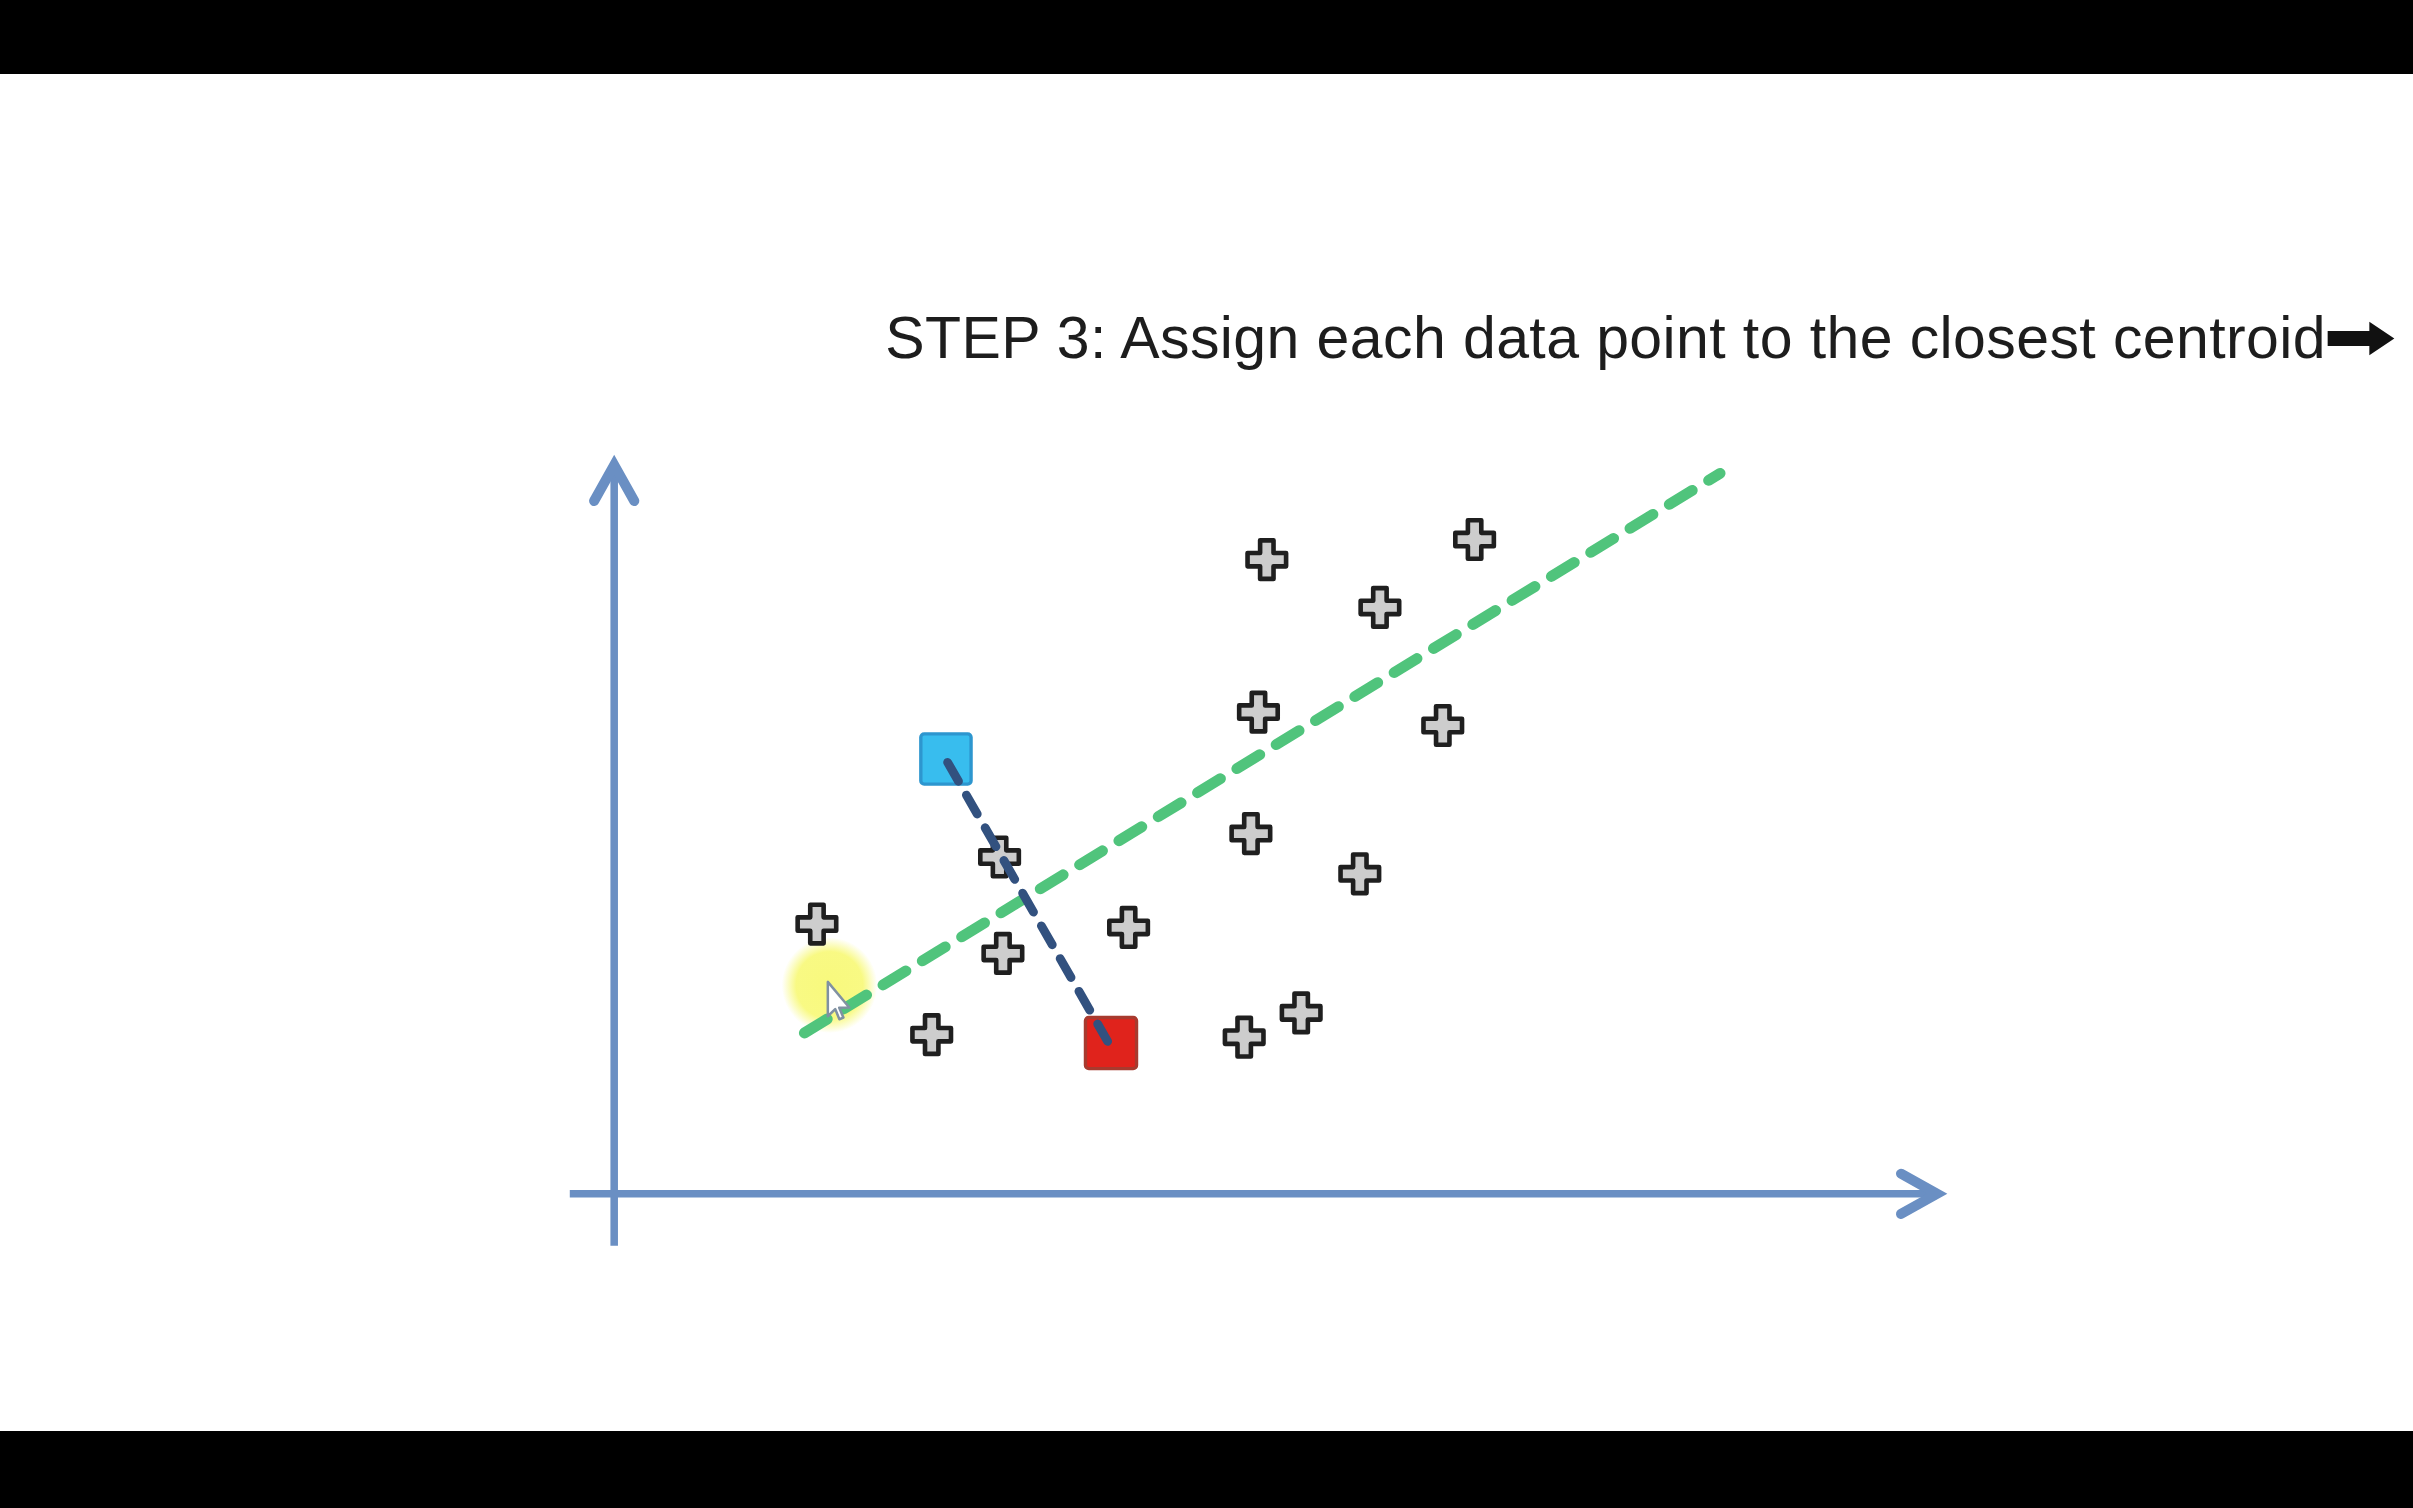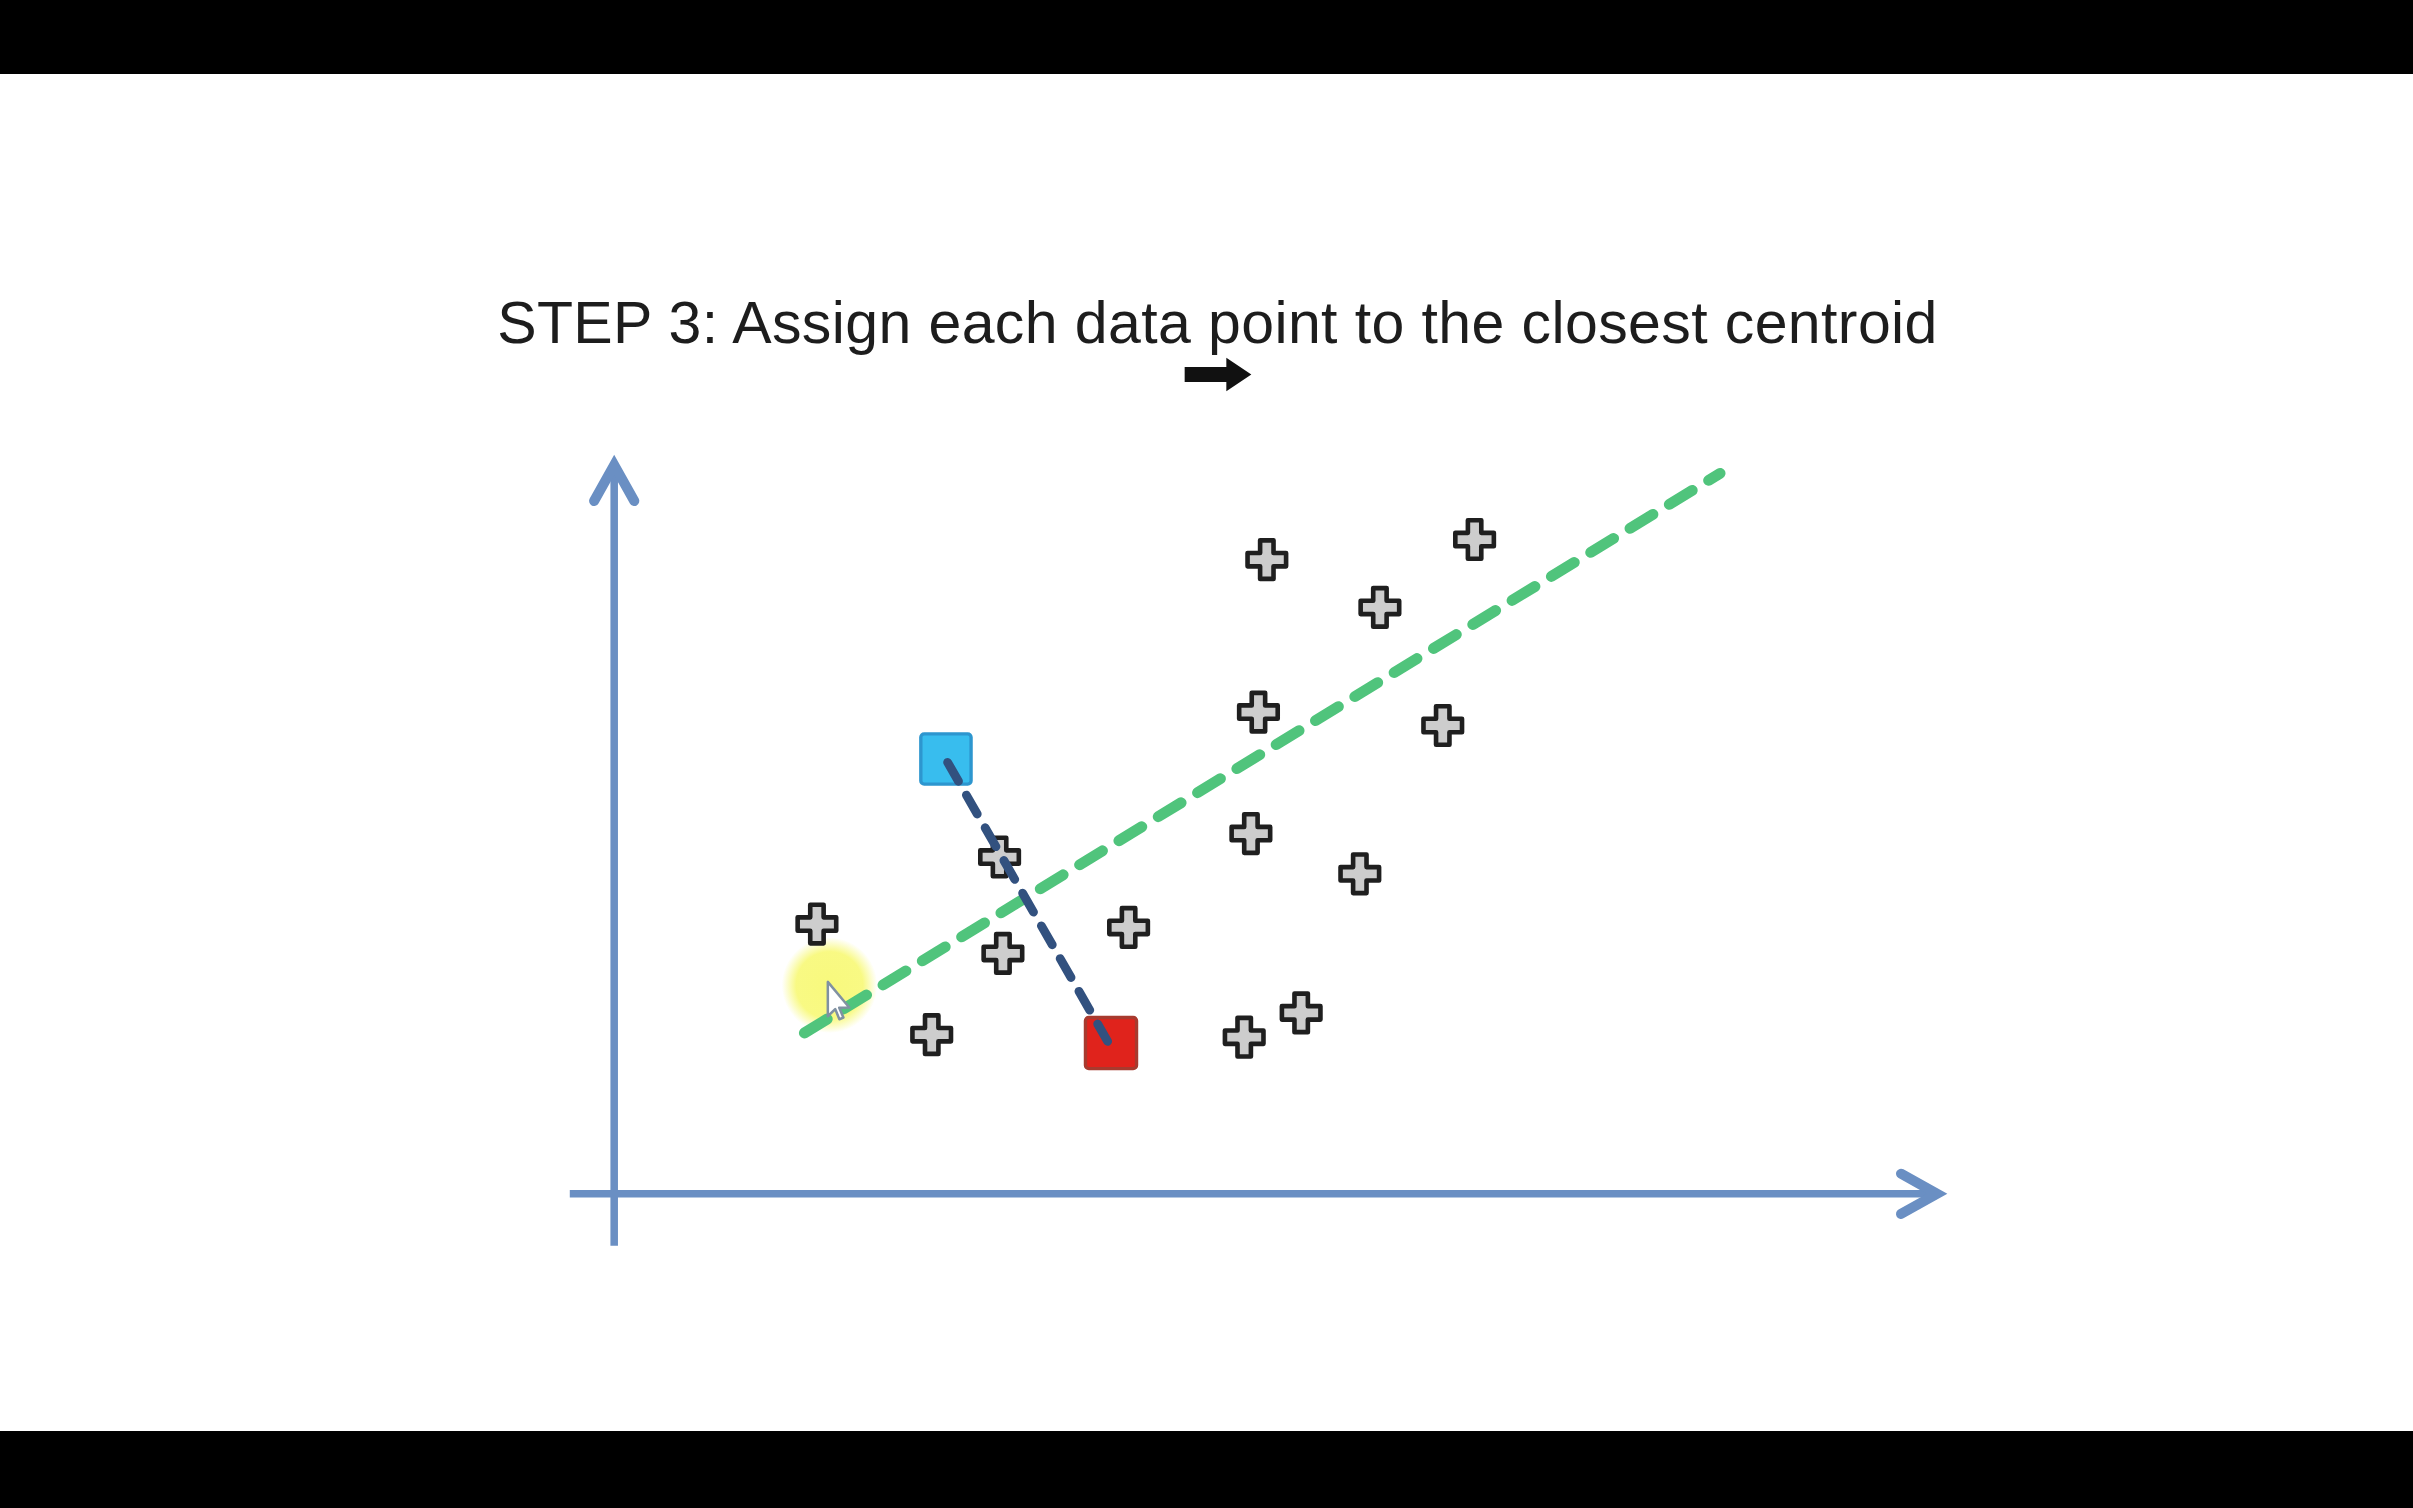--- a/index.html
+++ b/index.html
@@ -2,23 +2,23 @@
 <html style="font-size:13.4px"><head>
 <meta charset="utf-8">
 <style>
   html,body{margin:0;padding:0;width:2413px;height:1508px;background:#000;overflow:hidden;
             font-family:"Liberation Sans",sans-serif;}
   .stage{position:absolute;left:0;top:0;width:2413px;height:1508px;background:#000;}
   .letterbox{position:absolute;left:0;width:2413px;background:#000;}
   .letterbox.top{top:0;height:74px;}
   .letterbox.bottom{top:1431px;height:77px;}
   .slide{position:absolute;left:0;top:74px;width:2413px;height:1358px;background:#fff;}
-  .title-row{position:absolute;left:39px;top:215px;width:2357px;display:flex;align-items:center;
+  .title-row{position:absolute;left:39px;top:230px;width:2357px;display:flex;align-items:center;
              justify-content:flex-end;white-space:nowrap;color:#1d1d1d;font-size:59px;
-             letter-spacing:0.4px;font-weight:400;flex-direction:column;}
+             letter-spacing:0.4px;font-weight:400;}
   .arrow-glyph{flex:0 0 auto;display:flex;align-items:center;}
   #diagram{position:absolute;left:0;top:0;width:2413px;height:1508px;display:block;}
 </style>
 </head>
 <body>
 
 <div class="stage">
 
   <div class="slide">
     <div class="title-row">

